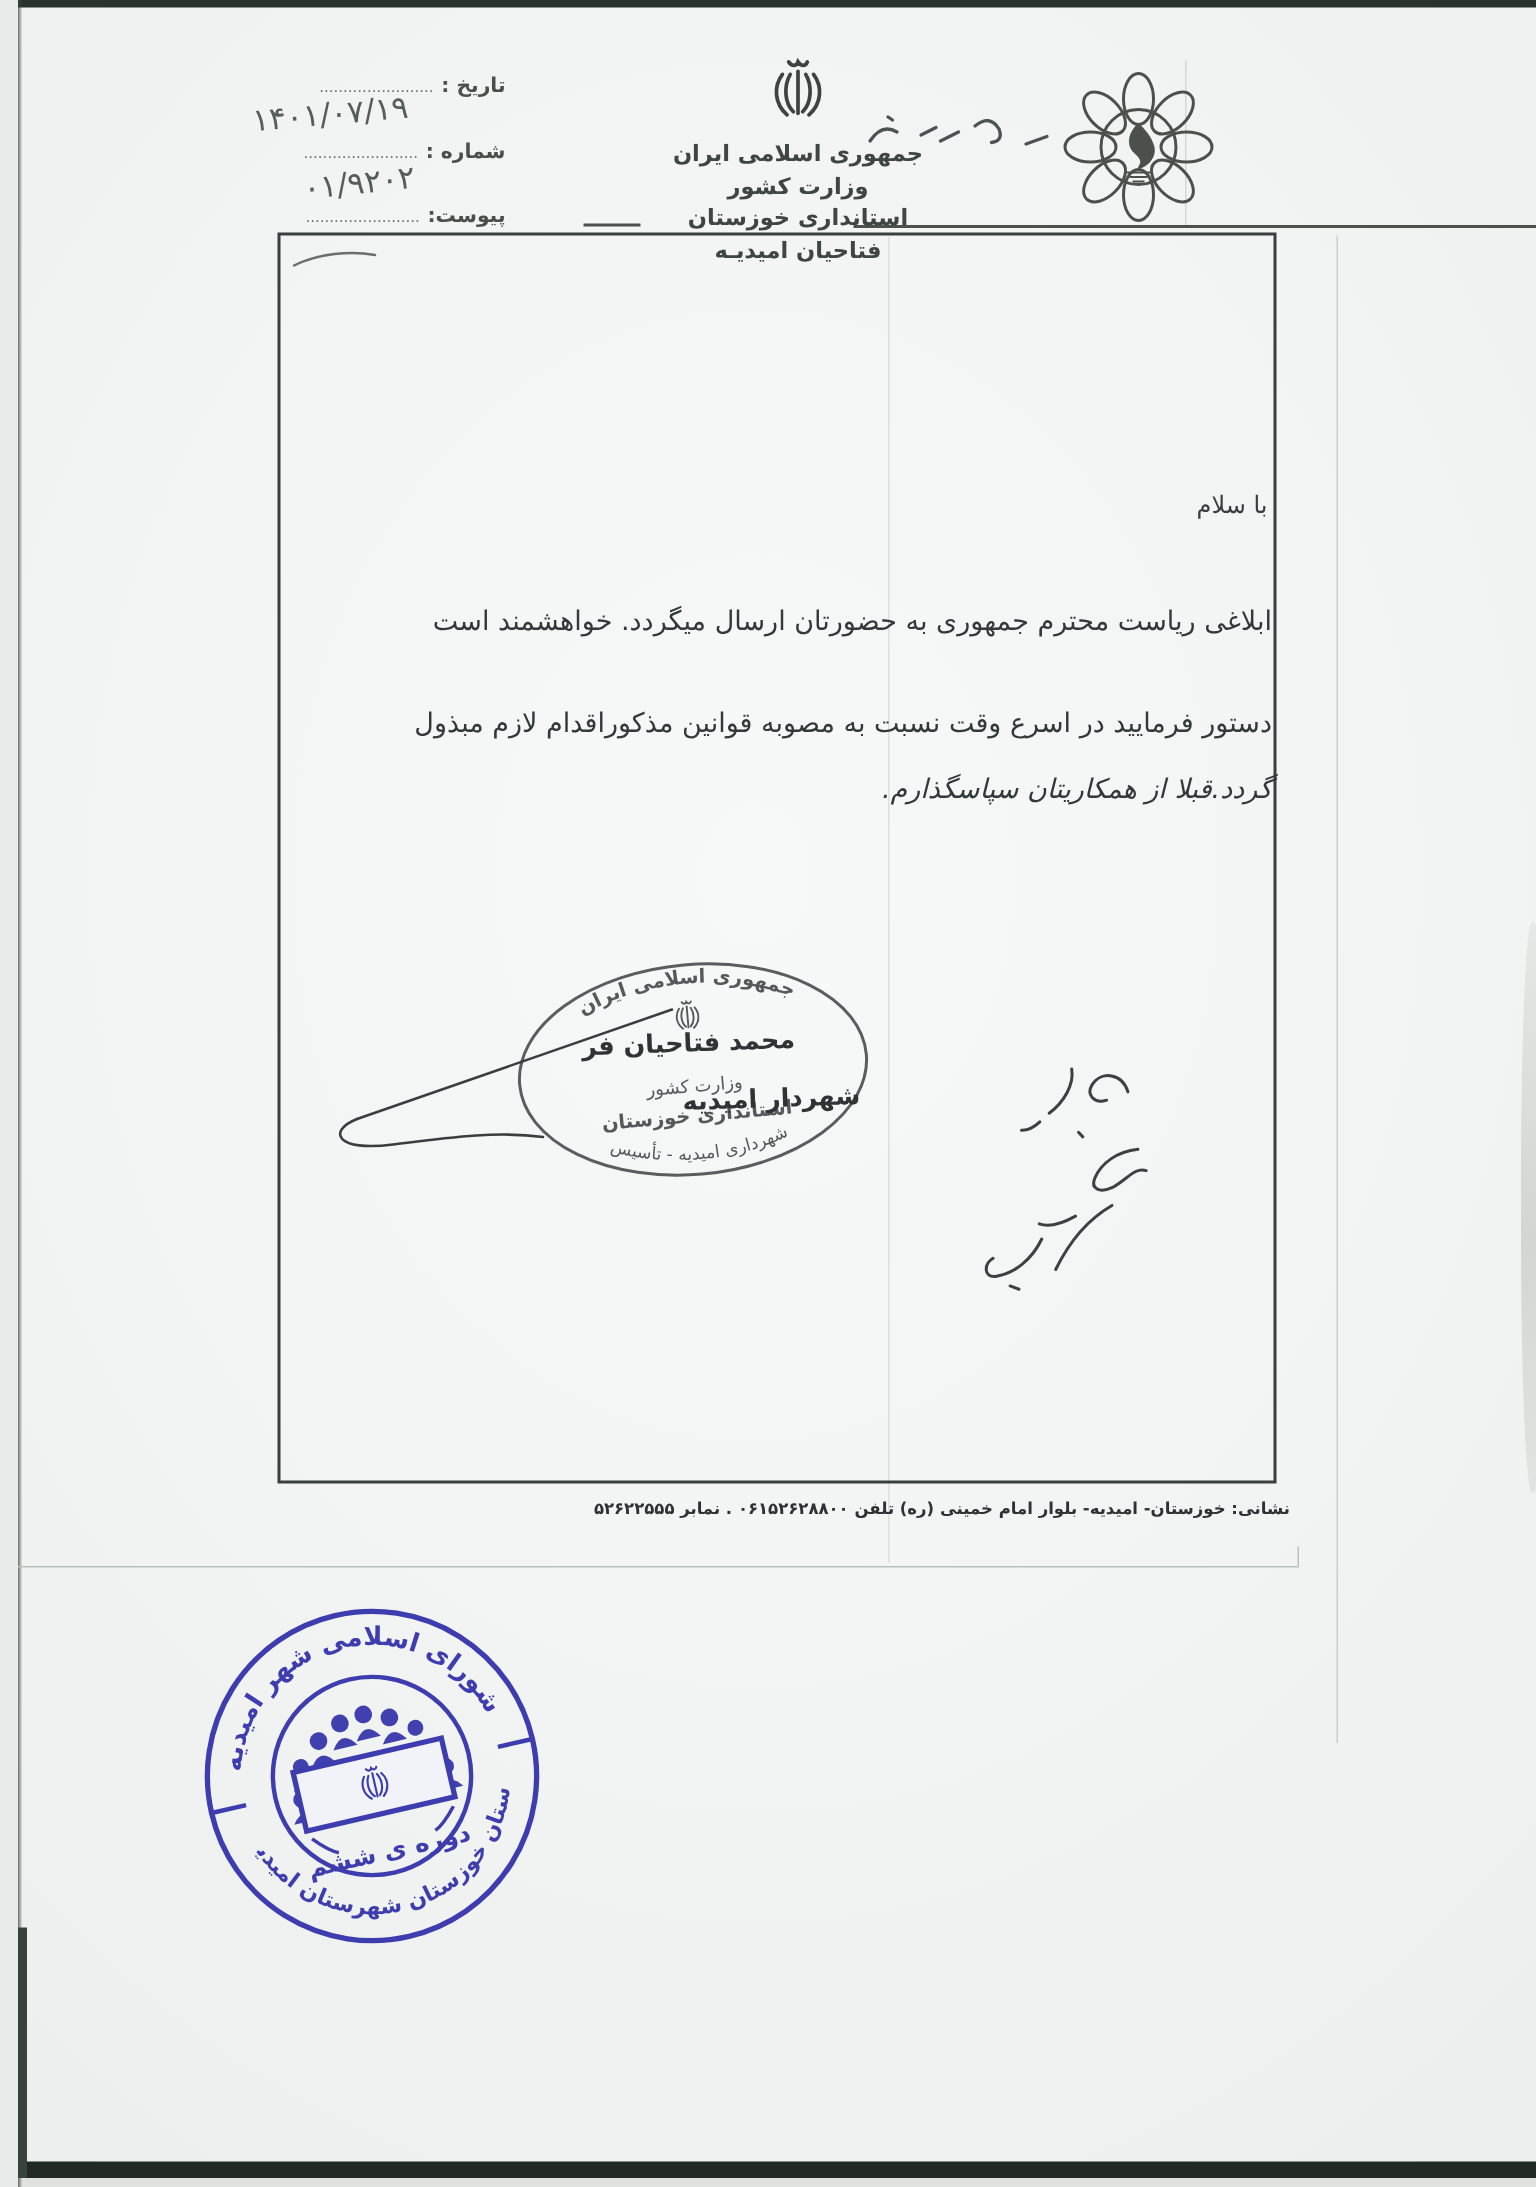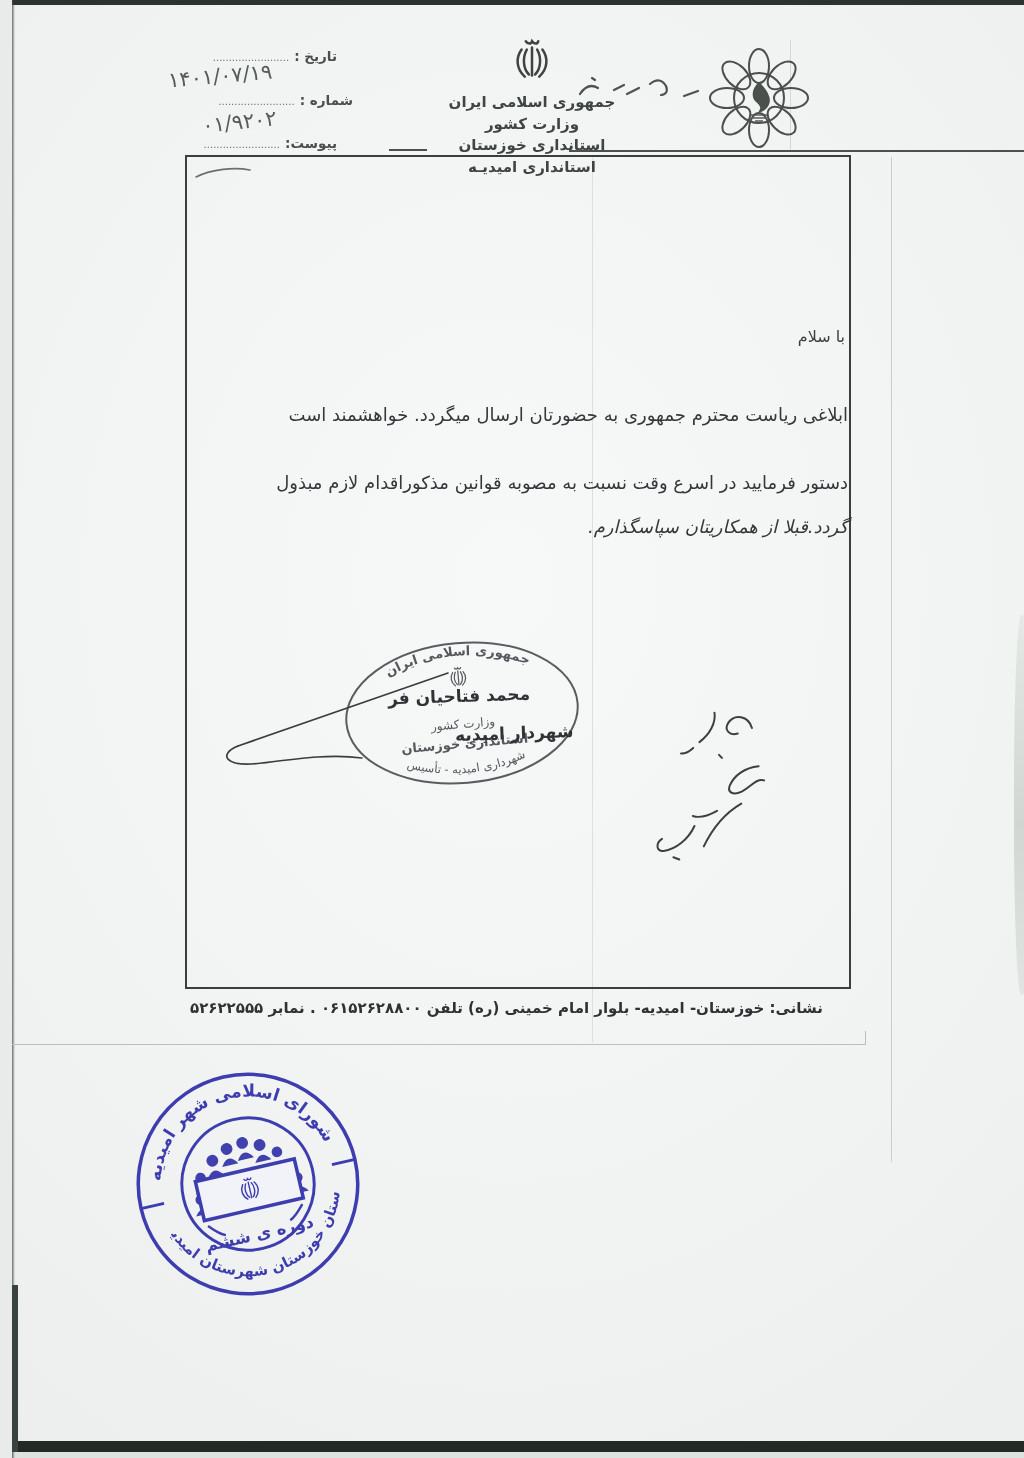--- a/index.html
+++ b/index.html
@@ -37,22 +37,22 @@
   .rule { position:absolute; height:2px; background:#4c514d; }
 
   
   .frame { position:absolute; left:173px; top:155px; width:666px; height:834px; border:2px solid #3a3e41; }
   .salutation { font-size:17.5px; font-weight:bold; color:#2c2f31; }
   .greeting   { font-size:16px; color:#3a3e40; }
   .bodyline   { font-size:18px; color:#33383b; }
   .sig-name   { font-size:17px; font-weight:bold; color:#2f3336; transform:rotate(-2deg); }
   .sig-title  { font-size:17px; font-weight:bold; color:#2f3336; transform:rotate(-2deg); }
 
-  .address { position:absolute; left:178px; top:999px; width:670px; text-align:left;
-             font-size:15px; font-weight:bold; color:#2e3234; direction:rtl; }
+  .address { position:absolute; left:178px; top:999px; width:670px; text-align:right;
+             font-size:11px; font-weight:bold; color:#2e3234; direction:rtl; }
 
   svg { display:block; }
   .stamp-ink { color:#55585c; }
   .blue-ink  { color:#3d3daf; }
 </style>
 </head>
 <body>
 
 <div class="page">
 
@@ -78,39 +78,39 @@
   <div class="vline" style="left:778px; top:40px; height:112px; background:#d3d8d4;"></div>
   <div class="vline" style="left:879px; top:157px; height:1005px; background:#c9cec9;"></div>
   <div class="vline" style="left:580px; top:158px; height:884px; background:#dcdfdb;"></div>
   <div class="hline" style="left:0; top:1044px; width:853px; background:#b9bfba;"></div>
   <div class="vline" style="left:853px; top:1031px; height:14px; background:#b9bfba;"></div>
 
   <div class="meta-row abs" style="right:699px; top:46px;">
     <span class="meta-label">تاریخ :</span>
     <span class="meta-dots">........................</span>
   </div>
-  <div class="meta-row abs" style="right:683px; top:90px;">
+  <div class="meta-row abs" style="right:699px; top:90px;">
     <span class="meta-label">شماره :</span>
     <span class="meta-dots">........................</span>
   </div>
   <div class="meta-row abs" style="right:699px; top:133px;">
     <span class="meta-label">پیوست:</span>
     <span class="meta-dots">........................</span>
   </div>
   <div class="hand abs" style="left:156px; top:64px; transform:rotate(-5deg);">۱۴۰۱/۰۷/۱۹</div>
   <div class="hand abs" style="left:190px; top:110px; transform:rotate(-6deg);">۰۱/۹۲۰۲</div>
 
   <div class="letterhead">
     <svg width="48" height="54" viewBox="0 0 44 52" style="margin:0 auto 4px; color:#3e4341;">
       <use href="#iranEmblem"></use>
     </svg>
     <div class="lh-line">جمهوری اسلامی ایران</div>
     <div class="lh-line">وزارت کشور</div>
     <div class="lh-line">استانداری خوزستان</div>
-    <div class="lh-line">استانداری امیدیـه</div>
+    <div class="lh-line">فتاحیان امیدیـه</div>
   </div>
   <div class="rule" style="left:377px; top:149px; width:38px;"></div>
   <div class="rule" style="left:557px; top:150px; width:457px;"></div>
 
   <svg class="abs" style="left:687px; top:42px;" width="120" height="112" viewBox="0 0 120 112">
     <defs>
       <ellipse id="petal" cx="60" cy="24" rx="10" ry="17"></ellipse>
     </defs>
     <g fill="none" stroke="#4b504d" stroke-width="2">
       <use href="#petal"></use>

